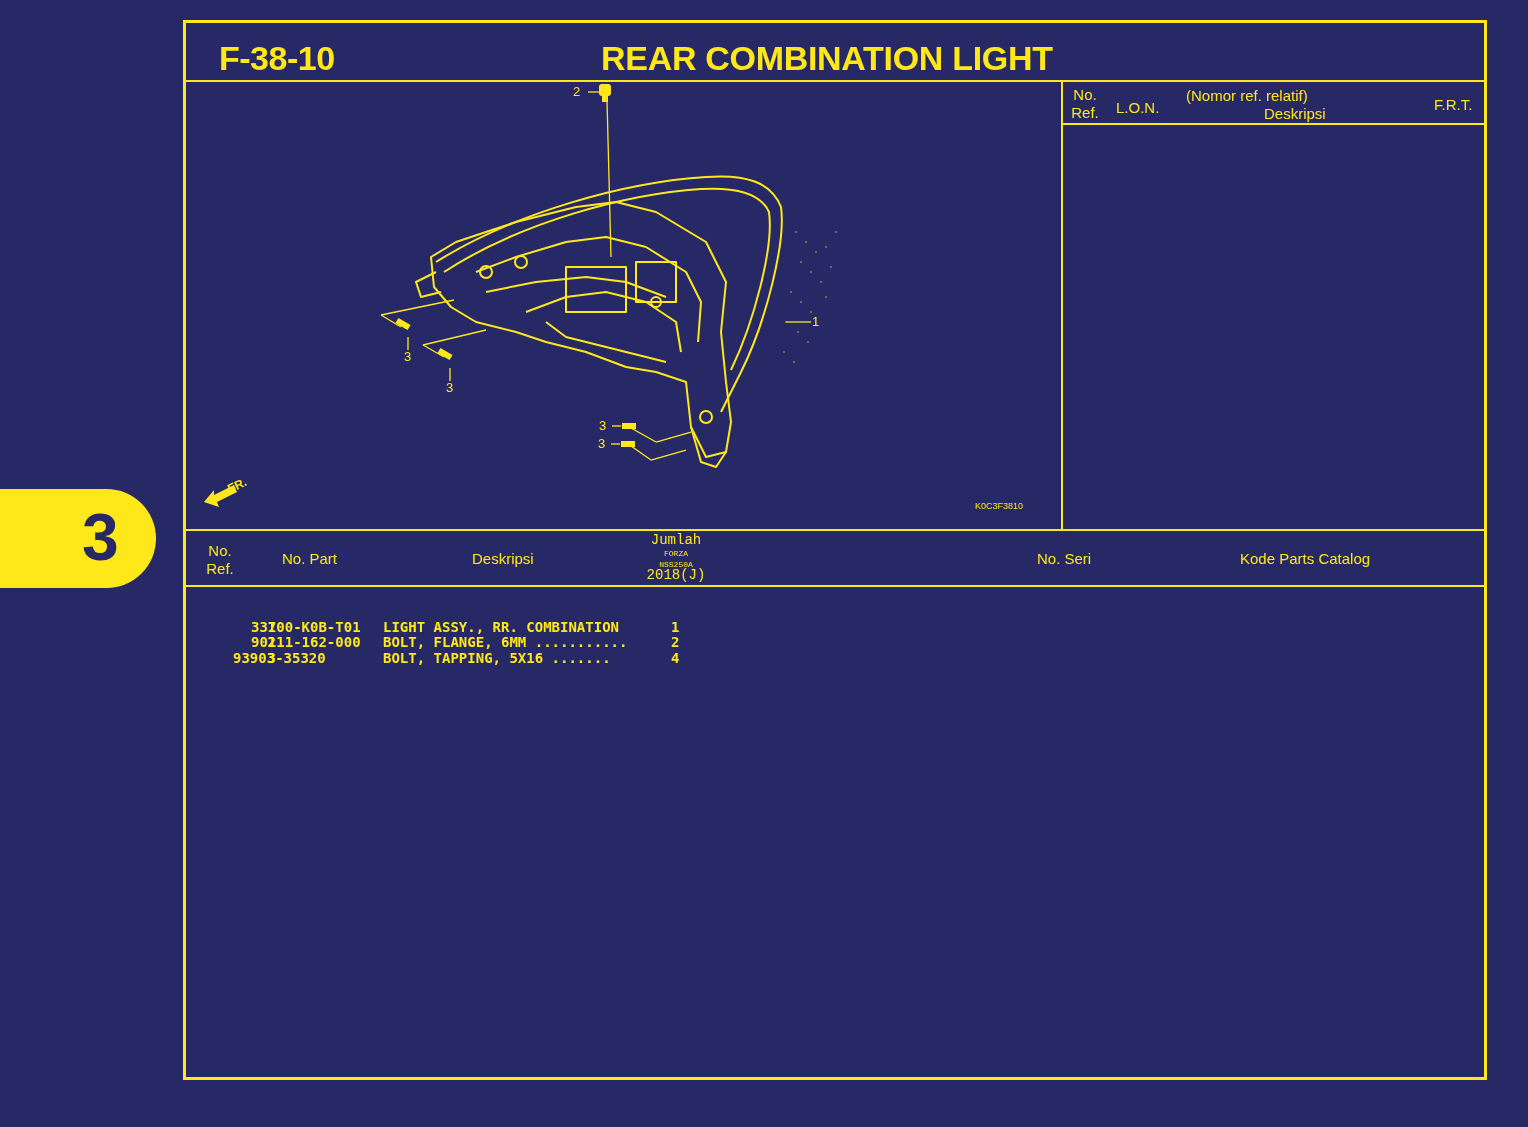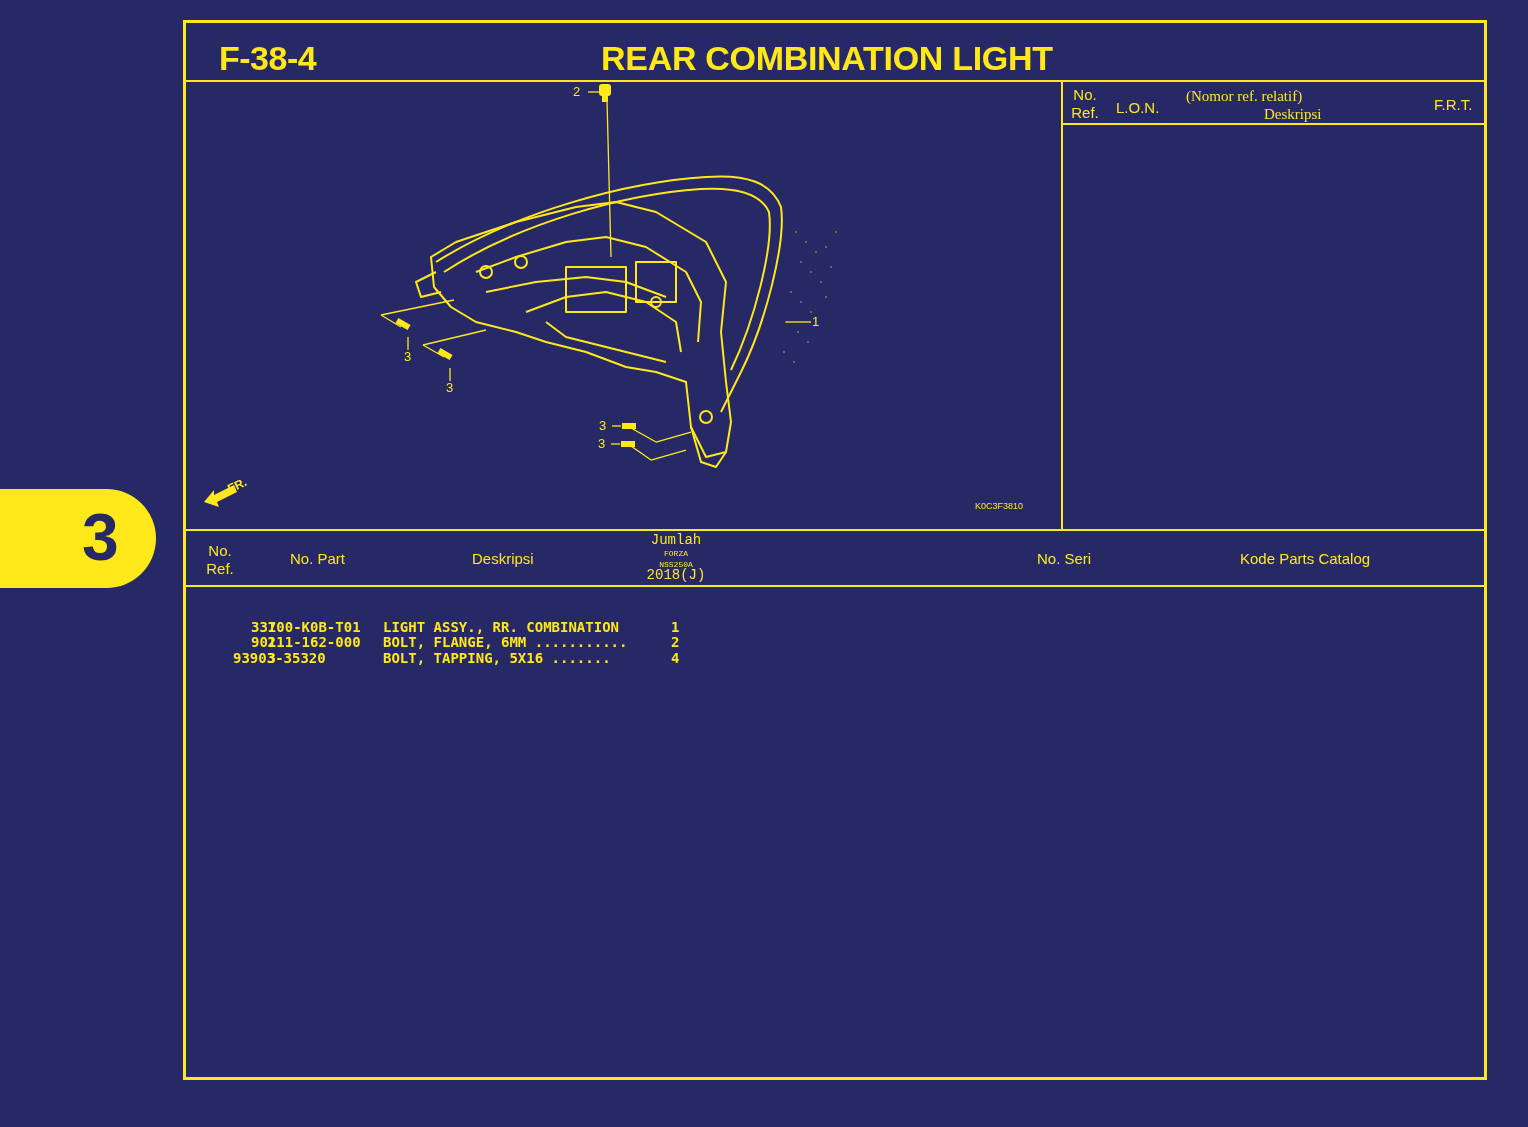--- a/index.html
+++ b/index.html
@@ -45,32 +45,32 @@
   </style>
 </head>
 <body>
 
 <div class="side-tab">
   <span>3</span>
 </div>
 
 <div class="frame">
 
-  <div class="title-code">F-38-4</div>
+  <div class="title-code">F-38-10</div>
   <div class="title-main">REAR COMBINATION LIGHT</div>
   <div class="hline" style="left:0; top:57px; width:1298px;"></div>
 
   <div class="vline" style="left:875px; top:59px; height:449px;"></div>
 
   <div class="hdr" style="left:884px; top:63px; width:30px;">
     <div>No.</div>
     <div>Ref.</div>
   </div>
   <div class="hdr" style="left:930px; top:56px;margin-top:20px;">L.O.N.</div>
-  <div class="hdr" style="left:1000px; top:64px; width:200px; text-align:left;font-family:Liberation Serif, serif;">
+  <div class="hdr" style="left:1000px; top:64px; width:200px; text-align:left;">
     <div>(Nomor ref. relatif)</div>
     <div style="padding-left:78px;">Deskripsi</div>
   </div>
   <div class="hdr" style="left:1248px; top:73px;">F.R.T.</div>
   <div class="hline" style="left:877px; top:100px; width:421px;"></div>
 
 
   <div style="position:absolute; left:0; top:59px; width:875px; height:449px;">
     <svg width="875" height="449" viewBox="0 0 875 449">
       <g fill="none" stroke="#ffe81a" stroke-width="2" stroke-linejoin="round">
@@ -154,21 +154,21 @@
       </g>
     </svg>
     <div class="small" style="left:789px; top:419px; font-size:9px;">K0C3F3810</div>
   </div>
 
   <div class="hline" style="left:0; top:506px; width:1298px;"></div>
   <div class="hdr" style="left:18px; top:519px; width:32px;">
     <div>No.</div>
     <div>Ref.</div>
   </div>
-  <div class="hdr" style="left:104px; top:527px;">No. Part</div>
+  <div class="hdr" style="left:96px; top:527px;">No. Part</div>
   <div class="hdr" style="left:286px; top:527px;">Deskripsi</div>
   <div class="hdr" style="left:455px; top:509px; width:70px;font-family:Liberation Mono, monospace;">
     <div style="font-size:14px; line-height:16px;">Jumlah</div>
     <div style="font-size:8px; line-height:11px;">FORZA</div>
     <div style="font-size:8px; line-height:11px;">NSS250A</div>
     <div style="font-size:14px; line-height:11px;">2018(J)</div>
   </div>
   <div class="hdr" style="left:851px; top:527px;">No. Seri</div>
   <div class="hdr" style="left:1034px; top:527px;margin-left:20px;">Kode Parts Catalog</div>
   <div class="hline" style="left:0; top:562px; width:1298px;"></div>

